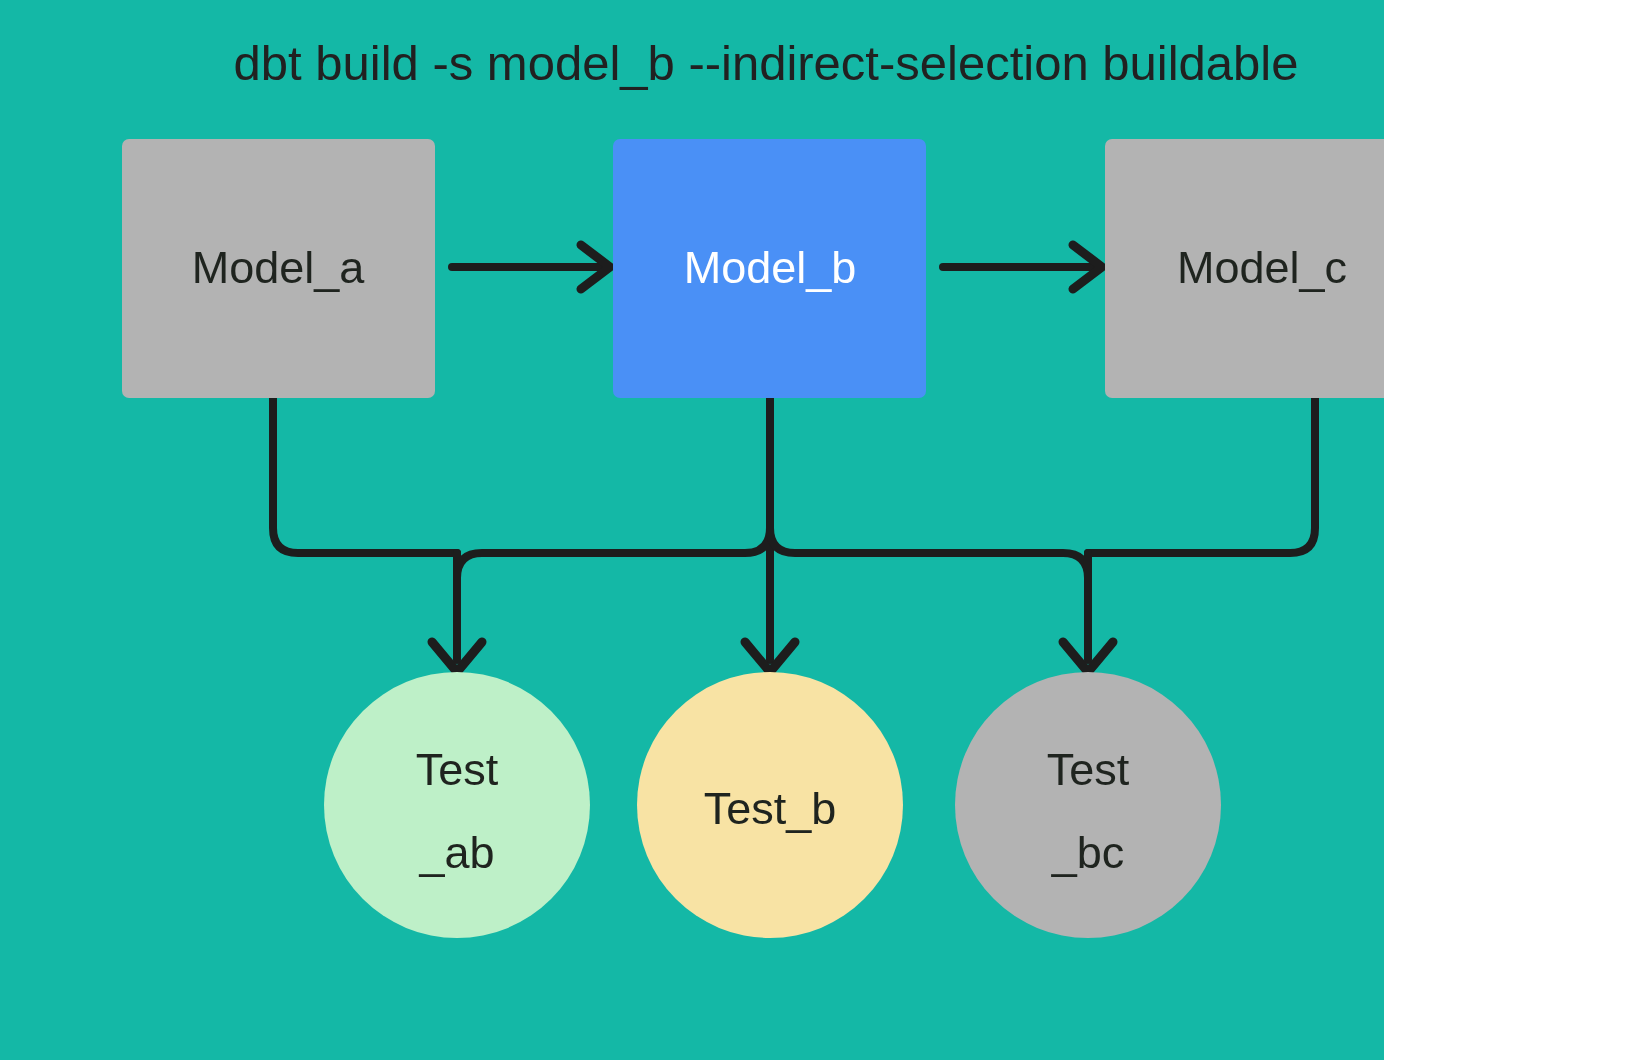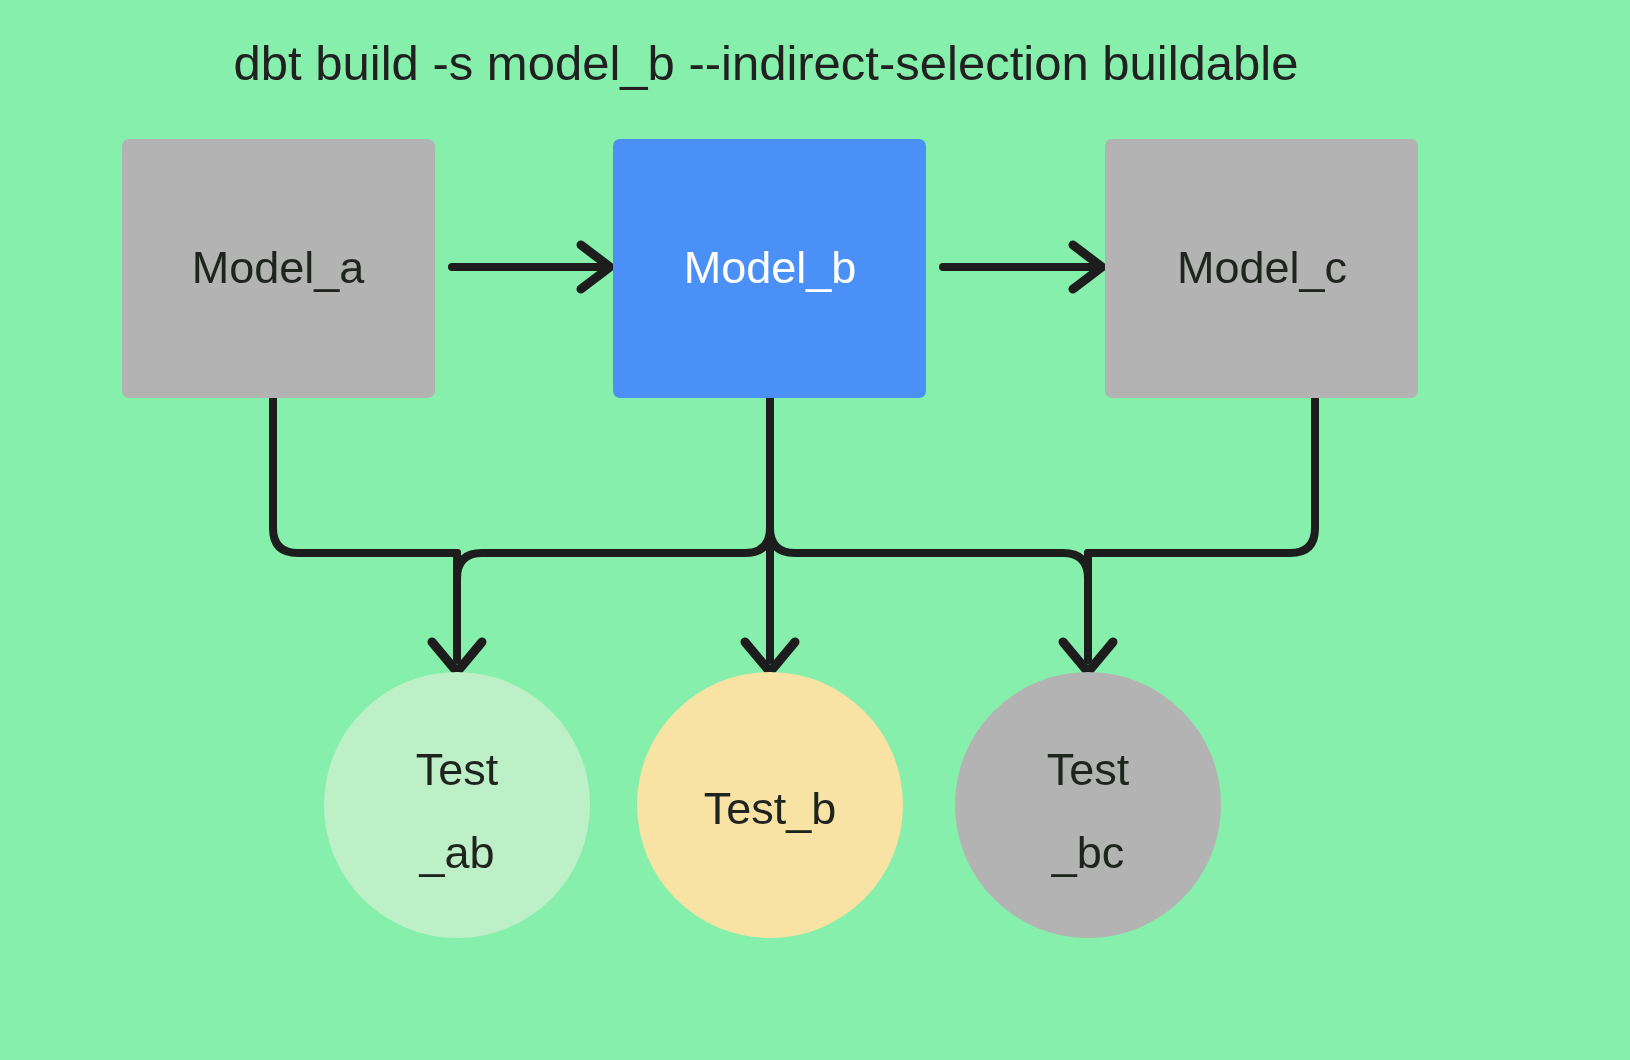--- a/index.html
+++ b/index.html
@@ -6,23 +6,23 @@
   html, body {
     margin: 0;
     padding: 0;
     background: #ffffff;
   }
   body {
     font-family: "Liberation Sans", sans-serif;
   }
   #canvas {
     position: relative;
-    width: 1630px;
+    width: 1384px;
     height: 1060px;
-    background: #86efac;
+    background: #14b8a6;
     overflow: hidden;
   }
   #diagram-svg {
     position: absolute;
     left: 0;
     top: 0;
     width: 1630px;
     height: 1060px;
   }
   .title-text {

